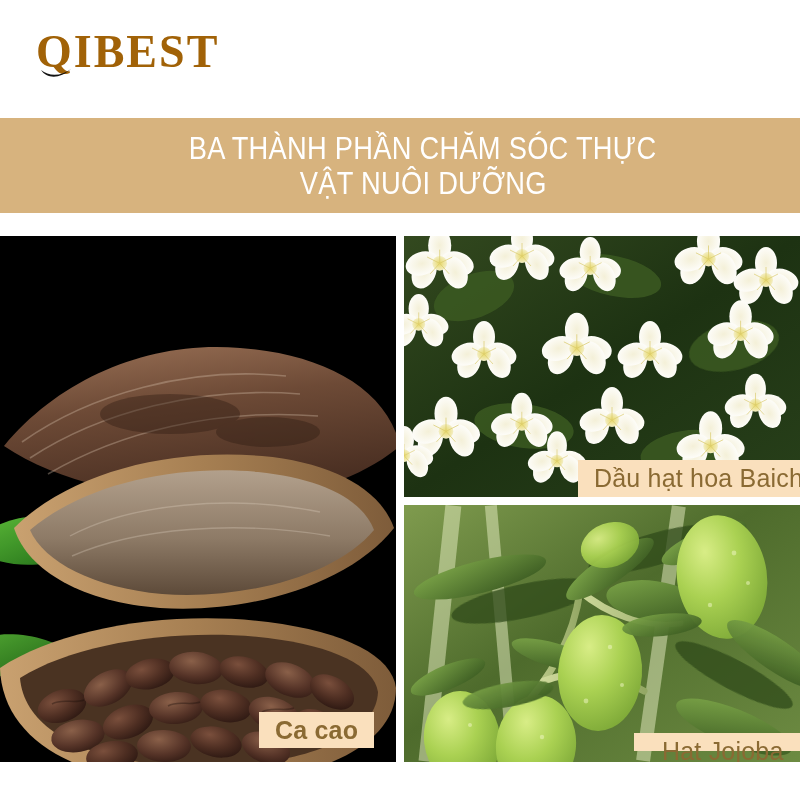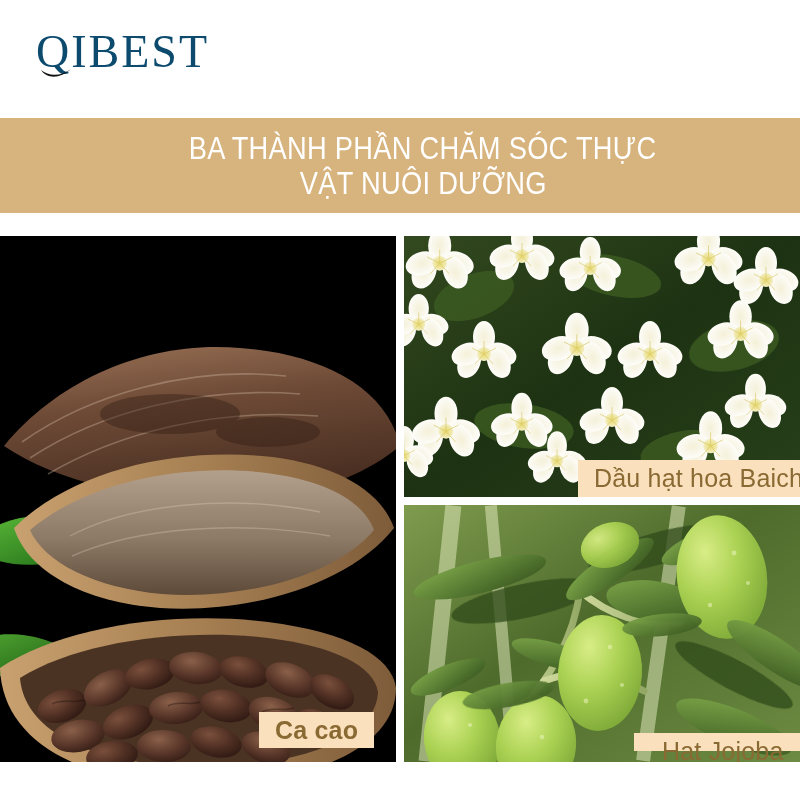--- a/index.html
+++ b/index.html
@@ -30,22 +30,22 @@
   }
 
   .brand-logo {
     position: absolute;
     left: 36px;
     top: 26px;
     font-family: "Liberation Serif", "DejaVu Serif", serif;
     font-size: 46px;
     line-height: 52px;
     letter-spacing: 2px;
-    color: #0c4a6e;
-    font-weight: 400;
+    color: #a16207;
+    font-weight: 700;
     white-space: nowrap;
   }
 
   
   .brand-logo .q-swash {
     position: absolute;
     left: 4px;
     top: 40px;
     width: 34px;
     height: 14px;

